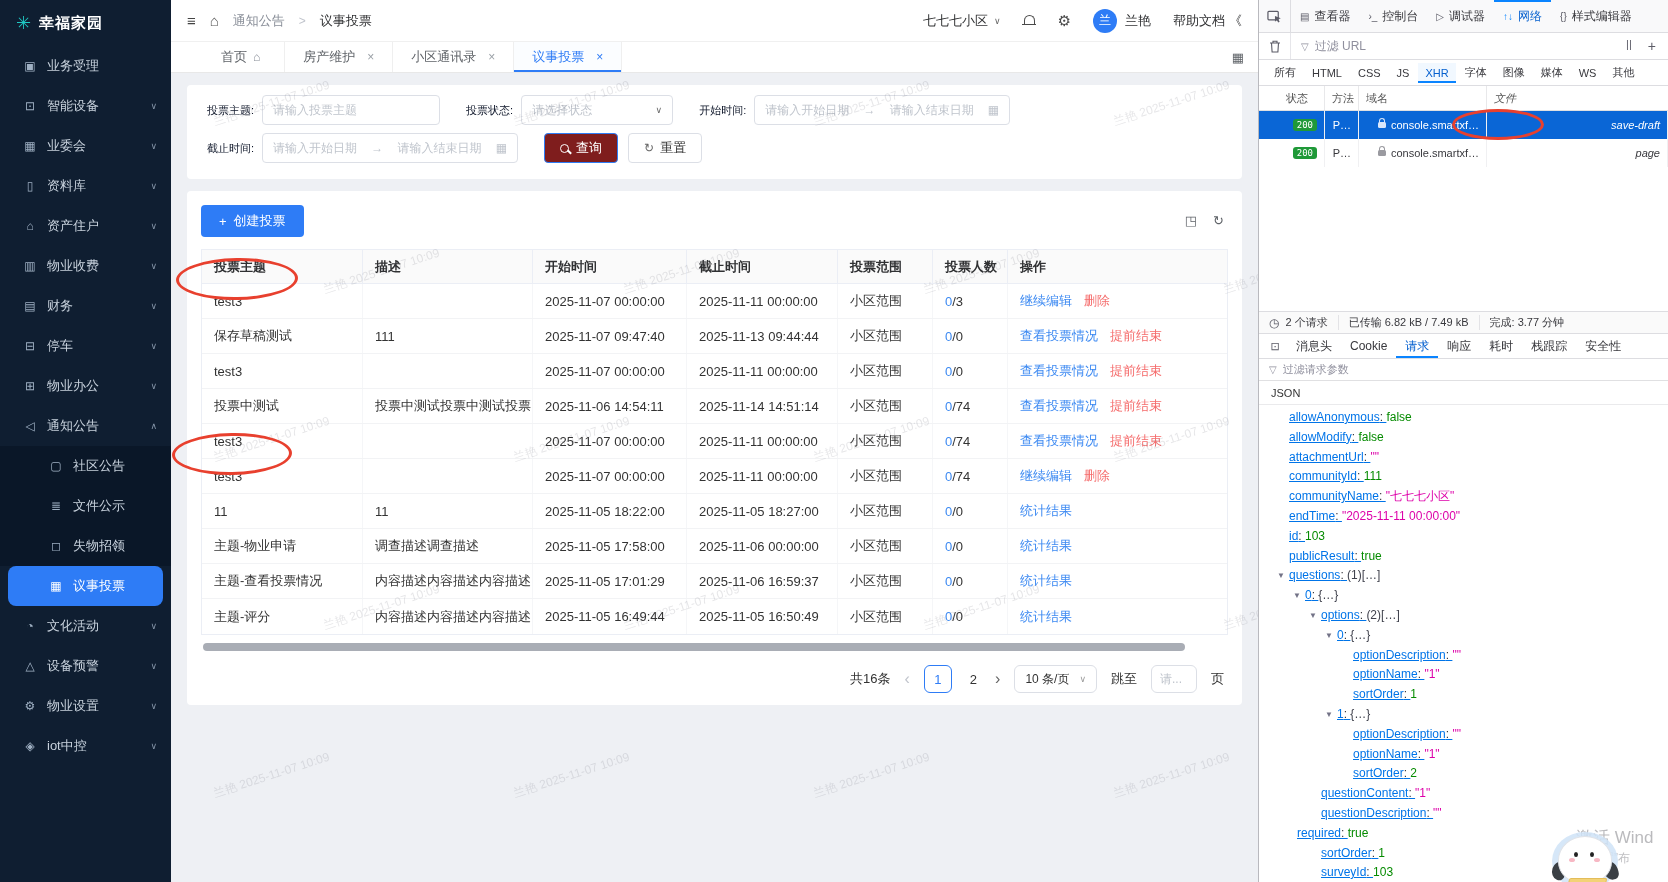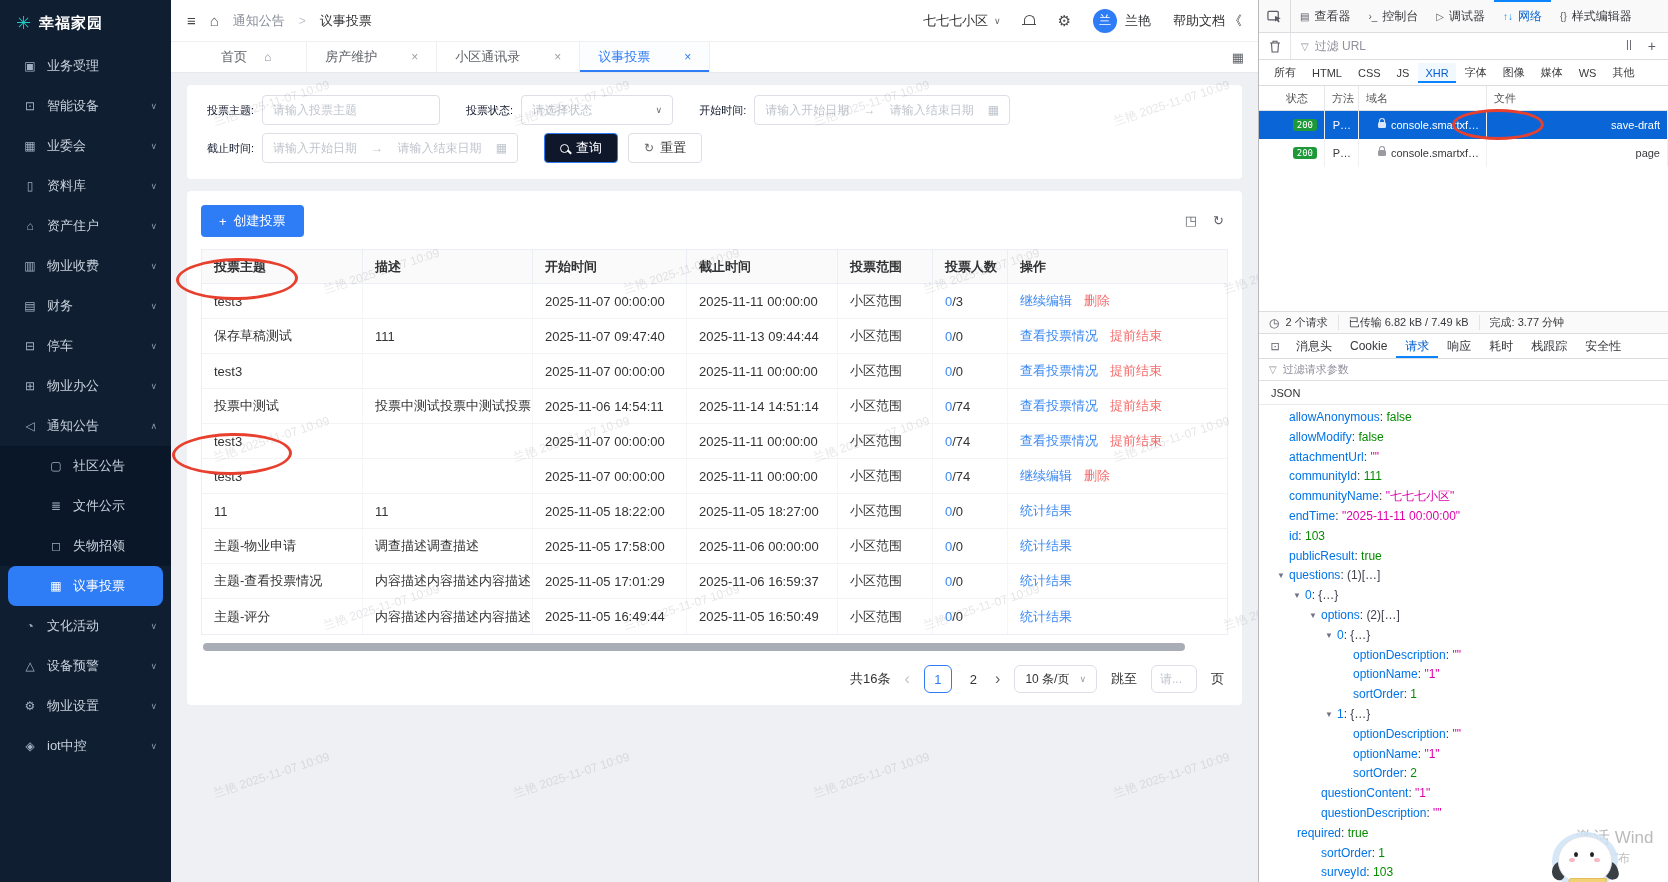--- a/index.html
+++ b/index.html
@@ -35,39 +35,39 @@
   .bell { position:relative; width:13px; height:12px; display:inline-block; }
   .bell::before { content:""; position:absolute; left:1px; top:0; width:9px; height:8px; border:1.5px solid #4a4a4a; border-bottom:none; border-radius:6px 6px 0 0; }
   .bell::after { content:""; position:absolute; left:-1px; top:9px; width:14px; height:1.5px; background:#4a4a4a; }
   .gear { font-size:15px; color:#4a4a4a; }
   .userbox { display:flex; align-items:center; gap:8px; }
   .avatar { width:24px; height:24px; border-radius:50%; background:#2e7cf6; color:#fff; font-size:12px; display:flex; align-items:center; justify-content:center; }
   .uname { font-size:13px; color:#303133; }
   .help { font-size:13px; color:#303133; display:flex; gap:4px; }
 
   .tabbar { height:31px; background:#fff; border-bottom:1px solid #e8e8e8; display:flex; align-items:stretch; padding-left:32px; position:relative; }
-  .tab { display:flex; align-items:center; gap:17px; padding:0 18px; font-size:13px; color:#5f6368; border-right:1px solid #efefef; cursor:pointer; }
+  .tab { display:flex; align-items:center; gap:6px; padding:0 18px; font-size:13px; color:#5f6368; border-right:1px solid #efefef; cursor:pointer; }
   .tab .t-ic { font-size:12px; color:#8a8f99; }
   .tab .t-x { font-size:12px; color:#9aa0a6; }
   .tab.active { color:#2e7cf6; box-shadow:inset 0 -2px 0 #2e7cf6; background:#fbfdff; }
   .tab.active .t-x { color:#2e7cf6; }
   .grid-ic { position:absolute; right:14px; top:8px; color:#5f6368; font-size:13px; }
 
   .content { padding:12px 16px 0; position:relative; }
   .card { background:#fff; border-radius:4px; }
   .filter-card { padding:10px 20px 8px; margin-bottom:12px; }
   .frow { display:flex; align-items:center; height:30px; margin-bottom:8px; }
   .fgroup { display:flex; align-items:center; margin-right:26px; }
   .flabel { font-size:11px; color:#0f172a; margin-right:8px; white-space:nowrap; }
   .fbox { height:30px; border:1px solid #dcdfe6; border-radius:4px; display:flex; align-items:center; padding:0 10px; font-size:12px; color:#bfc4cc; background:#fff; }
   .f-topic { width:178px;text-align:right; }
   .f-select { width:152px; justify-content:space-between; }
   .f-range { width:256px; justify-content:space-between;gap:7px; }
   .btn { height:30px; border-radius:4px; display:flex; align-items:center; padding:0 15px; font-size:13px; cursor:pointer; }
-  .btn-primary { background:#0f172a; color:#fff; border:1px solid #2e7cf6; }
+  .btn-primary { background:#7f1d1d; color:#fff; border:1px solid #2e7cf6; }
   .btn-plain { background:#fff; color:#333; border:1px solid #dcdfe6; gap:6px; }
   .btn-plain .ric { color:#666; font-size:12px; }
   .mg { display:inline-block; width:9px; height:9px; border:1.7px solid #fff; border-radius:50%; position:relative; margin-right:7px; }
   .mg::after { content:""; position:absolute; width:5px; height:1.7px; background:#fff; right:-4px; bottom:-1px; transform:rotate(45deg); }
 
   .table-card { padding:14px 14px 12px; position:relative; }
   .create-btn { height:32px; display:inline-flex; align-items:center; gap:7px; background:#2e7cf6; color:#fff; border-radius:4px; padding:0 18px; font-size:13px; cursor:pointer; }
   .card-icons { position:absolute; top:22px; right:18px; display:flex; gap:16px; color:#5f6368; font-size:13px; }
   .ttable { margin-top:12px; border:1px solid #ebeef5; }
   .thead { display:flex; height:34px; background:#fafafa; border-bottom:1px solid #ebeef5; font-weight:bold; color:#303133; font-size:13px; }
@@ -107,21 +107,21 @@
   .dt-row2 { height:27px; border-bottom:1px solid #dddde1; display:flex; align-items:center; background:#fff; flex-shrink:0; }
   .dt-trash { width:32px; text-align:center; border-right:1px solid #e6e6ea; height:100%; display:flex; align-items:center; justify-content:center; }
   .dt-url { color:#8f8f9d; margin-left:10px; display:flex; gap:6px; align-items:center; font-size:12px; }
   .funnel { font-size:10px; color:#8f8f9d; }
   .dt-row2-right { margin-left:auto; display:flex; gap:16px; padding-right:12px; color:#5b5b66; font-size:11px; }
   .dt-pills { height:26px; border-bottom:1px solid #dddde1; display:flex; align-items:center; padding-left:8px; gap:2px; flex-shrink:0; font-size:11px; overflow:hidden; }
   .pill { padding:4px 7px; white-space:nowrap; cursor:pointer; }
   .pill.active { color:#0560cf; box-shadow:inset 0 -2px 0 #0a84ff; background:rgba(10,132,255,.06); }
   .net-header { height:25px; display:flex; border-bottom:1px solid #e0e0e2; font-size:11px; color:#555; flex-shrink:0; }
   .nc { padding:0 7px; border-right:1px solid #e8e8ea; height:100%; display:flex; align-items:center; overflow:hidden; white-space:nowrap; }
-  .w-st{width:46px;flex-shrink:0;margin-left:20px;} .w-me{width:34px;flex-shrink:0;} .w-do{width:128px;flex-shrink:0;} .w-fi{flex:1;border-right:none;}
+  .w-st{width:46px;flex-shrink:0;margin-left:20px;} .w-me{width:34px;flex-shrink:0;} .w-do{width:128px;flex-shrink:0;} .w-fi{flex:1;border-right:none;font-style:italic;}
   .nrow { height:28px; display:flex; font-size:11px; flex-shrink:0; cursor:pointer; }
   .nrow .nc { border-right:1px solid #f0f0f2;justify-content:flex-end; }
   .nrow.selected { background:#0a66d6; color:#fff; }
   .badge { background:#1f9938; color:#fff; border-radius:3px; padding:1px 4px; font-size:9px; font-family:"DejaVu Sans Mono",monospace; }
   .lk { position:relative; display:inline-block; width:8px; height:6px; background:#9a9aa0; border-radius:1.5px; margin-right:5px; flex-shrink:0; }
   .lk::before { content:""; position:absolute; top:-4px; left:1.2px; width:3.6px; height:4px; border:1.4px solid #9a9aa0; border-bottom:none; border-radius:3px 3px 0 0; }
   .nrow.selected .lk { background:#d9e6fb; }
   .nrow.selected .lk::before { border-color:#d9e6fb; }
   .net-filler { height:144px; flex-shrink:0; }
   .dt-summary { height:23px; border-top:1px solid #dddde1; border-bottom:1px solid #dddde1; display:flex; align-items:center; font-size:11px; background:#fafafa; flex-shrink:0; }
@@ -130,21 +130,21 @@
   .clock { color:#5b5b66; font-size:12px; }
   .dt-dtabs { height:25px; border-bottom:1px solid #dddde1; display:flex; align-items:stretch; flex-shrink:0; padding-left:4px; }
   .dicon { width:24px; display:flex; align-items:center; justify-content:center; color:#5b5b66; font-size:11px; }
   .dtab2 { padding:0 9px; display:flex; align-items:center; font-size:12px; white-space:nowrap; cursor:pointer; }
   .dtab2.active { color:#0560cf; box-shadow:inset 0 -2px 0 #0a84ff; }
   .dt-param { height:22px; border-bottom:1px solid #e0e0e2; display:flex; align-items:center; gap:6px; padding-left:10px; color:#8f8f9d; font-size:11px; flex-shrink:0; }
   .json-h { height:24px; display:flex; align-items:center; padding-left:12px; border-bottom:1px solid #eaeaec; font-size:11px; color:#333; flex-shrink:0; }
   .jtree { flex:1; overflow:hidden; padding-top:3px; }
   .jline { line-height:19.8px; font-size:12px; white-space:nowrap; }
   .jarr { display:inline-block; width:12px; margin-left:-12px; font-size:8px; color:#737387; vertical-align:1px; }
-  .jk { color:#0074e8; }
+  .jk { color:#0074e8;text-decoration:underline; }
   .jk::after { content:": "; color:#38383d; }
   .jv.kw, .jv.num { color:#058b00; }
   .jv.str { color:#dd00a9; }
   .jv.meta { color:#40424d; }
 
   
   .oval { position:absolute; border:3px solid #e8402e; border-radius:50%; z-index:9; pointer-events:none; }
   .o1 { left:176px; top:258px; width:122px; height:42px; transform:rotate(-1deg); }
   .o2 { left:172px; top:433px; width:120px; height:42px; transform:rotate(-1deg); }
   .o3 { left:1452px; top:109px; width:92px; height:31px; }

